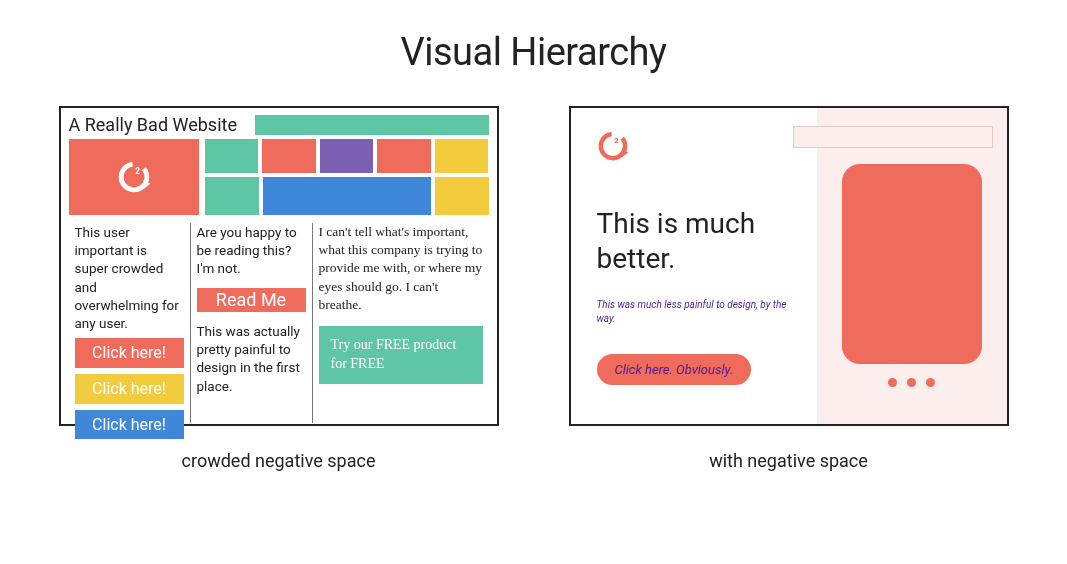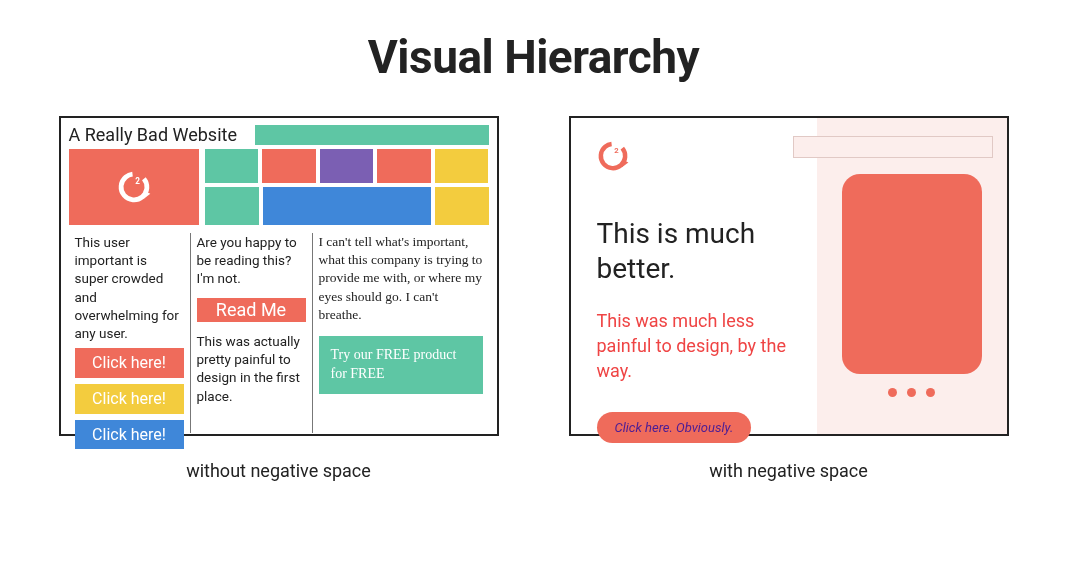--- a/index.html
+++ b/index.html
@@ -6,22 +6,22 @@
   body {
     font-family: -apple-system, BlinkMacSystemFont, "Segoe UI", Roboto, Helvetica, Arial, sans-serif;
     background: #fff;
     width: 1067px;
     height: 564px;
     position: relative;
     color: #222;
   }
   .title {
     text-align: center;
-    font-size: 46px;
-    font-weight: 700;
+    font-size: 38px;
+    font-weight: 400;
     padding-top: 30px;
     letter-spacing: -0.5px;
   }
   .panels {
     display: flex;
     justify-content: center;
     gap: 70px;
     margin-top: 32px;
   }
   .panel {
@@ -78,21 +78,21 @@
   
   .good { display:flex; }
   .good-left { flex:1; padding: 22px 26px; }
   .good-right {
     width: 190px; background:#fceeec; position:relative;
     display:flex; flex-direction:column; align-items:center;
   }
   .good-logo { width: 32px; height: 32px; margin-bottom: 40px; }
   .good-head { font-size: 28px; line-height:1.25; }
   .good-head .bold { font-weight: 400; }
-  .good-sub { font-size: 18px; margin-top: 22px; line-height:1.4; color:#ef4444; }
+  .good-sub { font-size: 10px; margin-top: 22px; line-height:1.4; color:#4c1d95;font-style:italic; }
   .good-btn {
     display:inline-block; margin-top:28px; background:#ef6b5b; color:#4c1d95;
     font-size:13px; padding:8px 18px; border-radius:18px;font-style:italic;
   }
   .search {
     position:absolute; top:18px; right:14px; width:200px; height:22px;
     background:#fceeec; border:1px solid #e1c9c5;
   }
   .card {
     width: 140px; height: 200px; background:#ef6b5b; border-radius:18px; margin-top:56px;
@@ -148,21 +148,21 @@
           <div>Are you happy to be reading this? I'm not.</div>
           <div class="readme">Read Me</div>
           <div>This was actually pretty painful to design in the first place.</div>
         </div>
         <div class="bc bc3">
           <div>I can't tell what's important, what this company is trying to provide me with, or where my eyes should go. I can't breathe.</div>
           <div class="freebox">Try our FREE product for FREE</div>
         </div>
       </div>
     </div>
-    <div class="caption">without negative space</div>
+    <div class="caption">crowded negative space</div>
   </div>
 
   <div class="col">
     <div class="panel good">
       <div class="good-left">
         <svg class="good-logo" viewBox="0 0 100 100">
           <circle cx="50" cy="50" r="38" fill="none" stroke="#ef6b5b" stroke-width="14" stroke-dasharray="200 60" transform="rotate(-40 50 50)"></circle>
           <polygon points="78,60 98,70 78,85" fill="#ef6b5b"></polygon>
           <text x="54" y="42" fill="#ef6b5b" font-size="24" font-weight="700">2</text>
         </svg>

